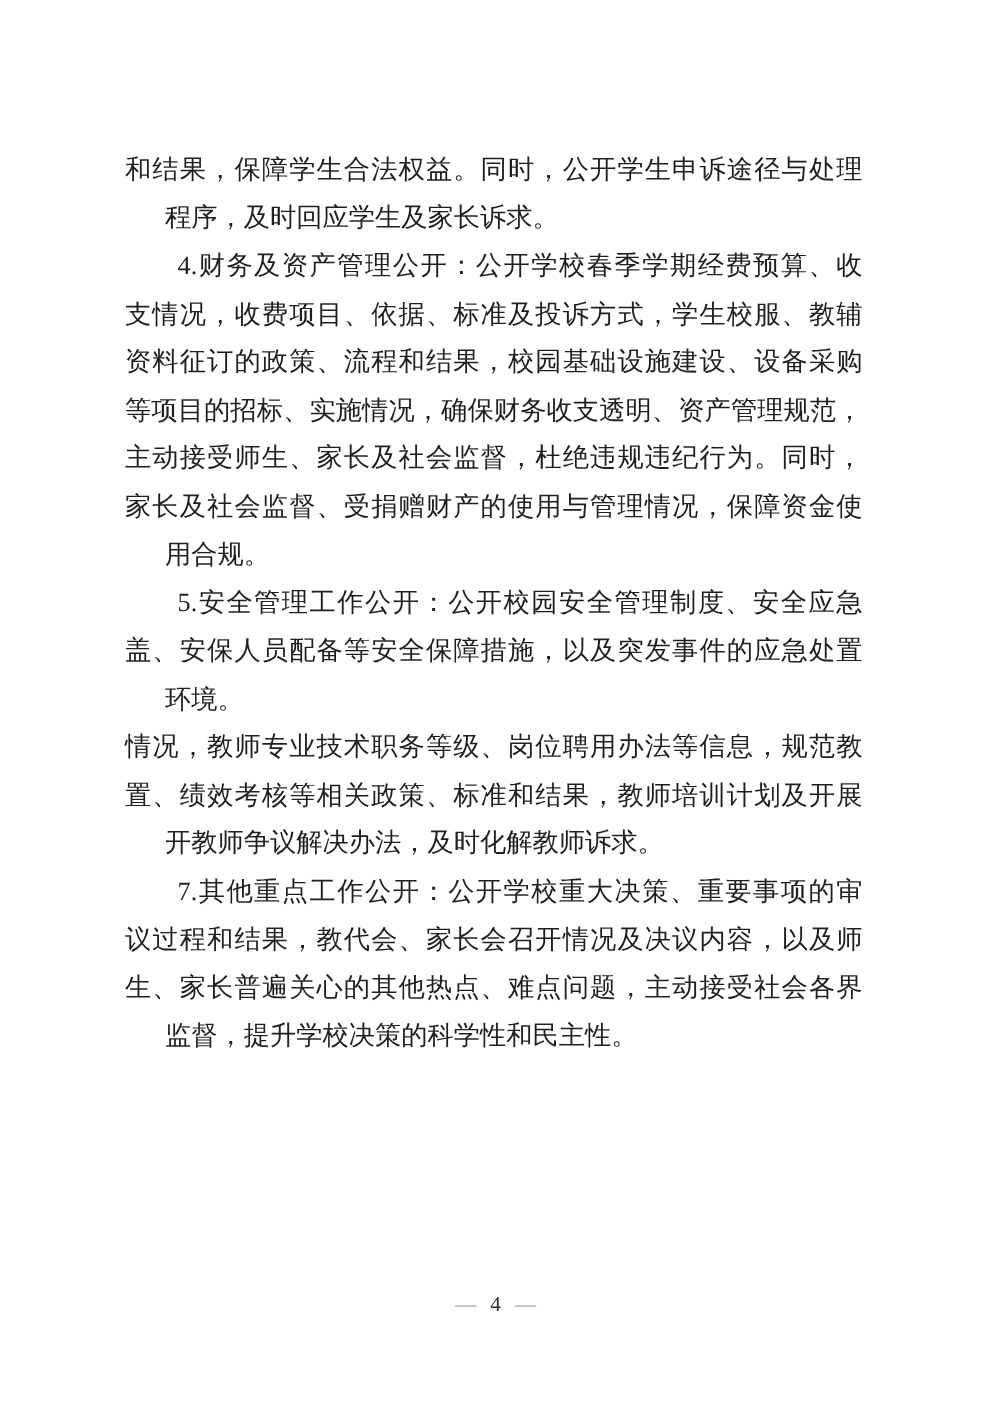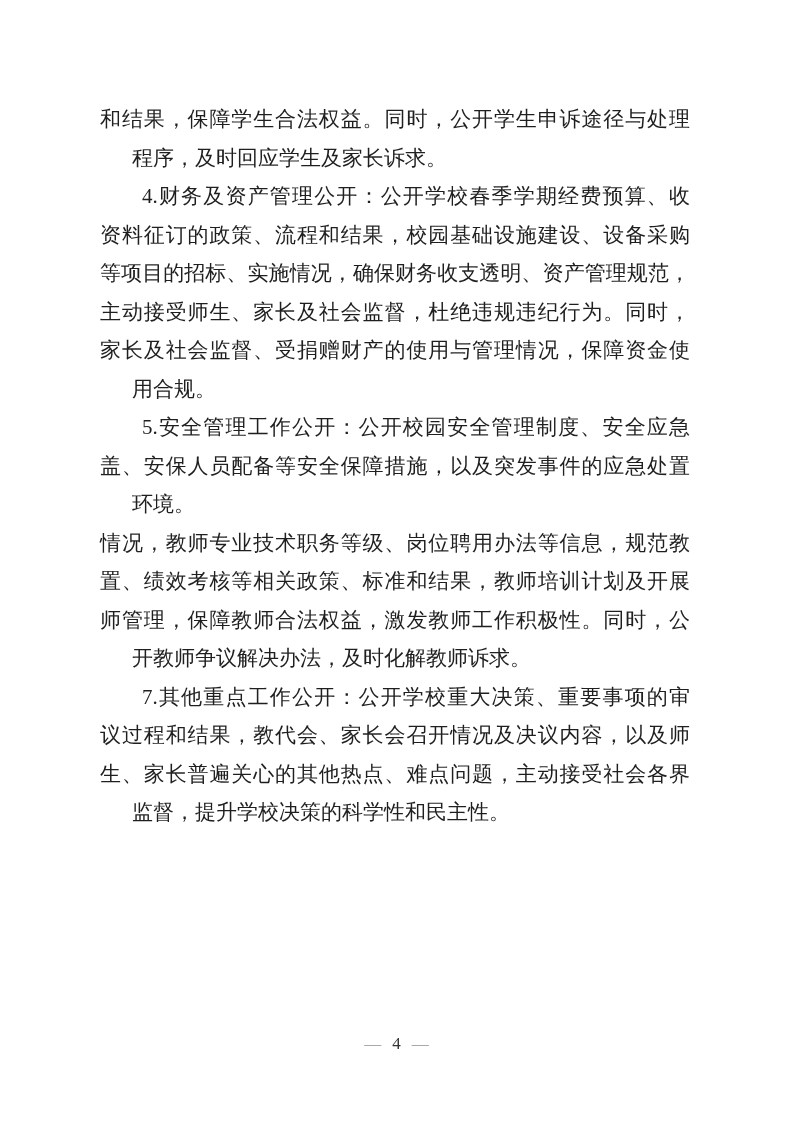--- a/index.html
+++ b/index.html
@@ -11,21 +11,21 @@
     position: relative;
     width: 793px;
     height: 1122px;
     background: #ffffff;
     overflow: hidden;
     font-family: "Liberation Serif", "DejaVu Serif", serif;
   }
   .body-text {
     position: absolute;
     left: 100px;
-    top: 100px;
+    top: 116px;
     width: 590px;
     color: #1f1f1f;
   }
   .line {
     margin: 0;
     padding: 0;
     font-size: 21px;
     line-height: 38.5px;
     font-weight: 400;
     text-align: justify;
@@ -59,31 +59,31 @@
 </style>
 </head>
 <body>
 
 <div class="page">
 
   <div class="body-text">
     <p class="line">和结果，保障学生合法权益。同时，公开学生申诉途径与处理</p>
     <p class="line end">程序，及时回应学生及家长诉求。</p>
     <p class="line indent">4.财务及资产管理公开：公开学校春季学期经费预算、收</p>
+    <p class="line">支情况，收费项目、依据、标准及投诉方式，学生校服、教辅</p>
     <p class="line">资料征订的政策、流程和结果，校园基础设施建设、设备采购</p>
     <p class="line">等项目的招标、实施情况，确保财务收支透明、资产管理规范，</p>
     <p class="line">主动接受师生、家长及社会监督，杜绝违规违纪行为。同时，</p>
     <p class="line">家长及社会监督、受捐赠财产的使用与管理情况，保障资金使</p>
     <p class="line end">用合规。</p>
     <p class="line indent">5.安全管理工作公开：公开校园安全管理制度、安全应急</p>
     <p class="line">盖、安保人员配备等安全保障措施，以及突发事件的应急处置</p>
     <p class="line end">环境。</p>
     <p class="line">情况，教师专业技术职务等级、岗位聘用办法等信息，规范教</p>
     <p class="line">置、绩效考核等相关政策、标准和结果，教师培训计划及开展</p>
-    <p class="line">师管理，保障教师合法权益，激发教师工作积极性。同时，公</p>
     <p class="line end">开教师争议解决办法，及时化解教师诉求。</p>
     <p class="line indent">7.其他重点工作公开：公开学校重大决策、重要事项的审</p>
     <p class="line">议过程和结果，教代会、家长会召开情况及决议内容，以及师</p>
     <p class="line">生、家长普遍关心的其他热点、难点问题，主动接受社会各界</p>
     <p class="line end">监督，提升学校决策的科学性和民主性。</p>
   </div>
 
   <div class="footer">
     <span class="dash">—</span><span class="num">4</span><span class="dash">—</span>
   </div>

